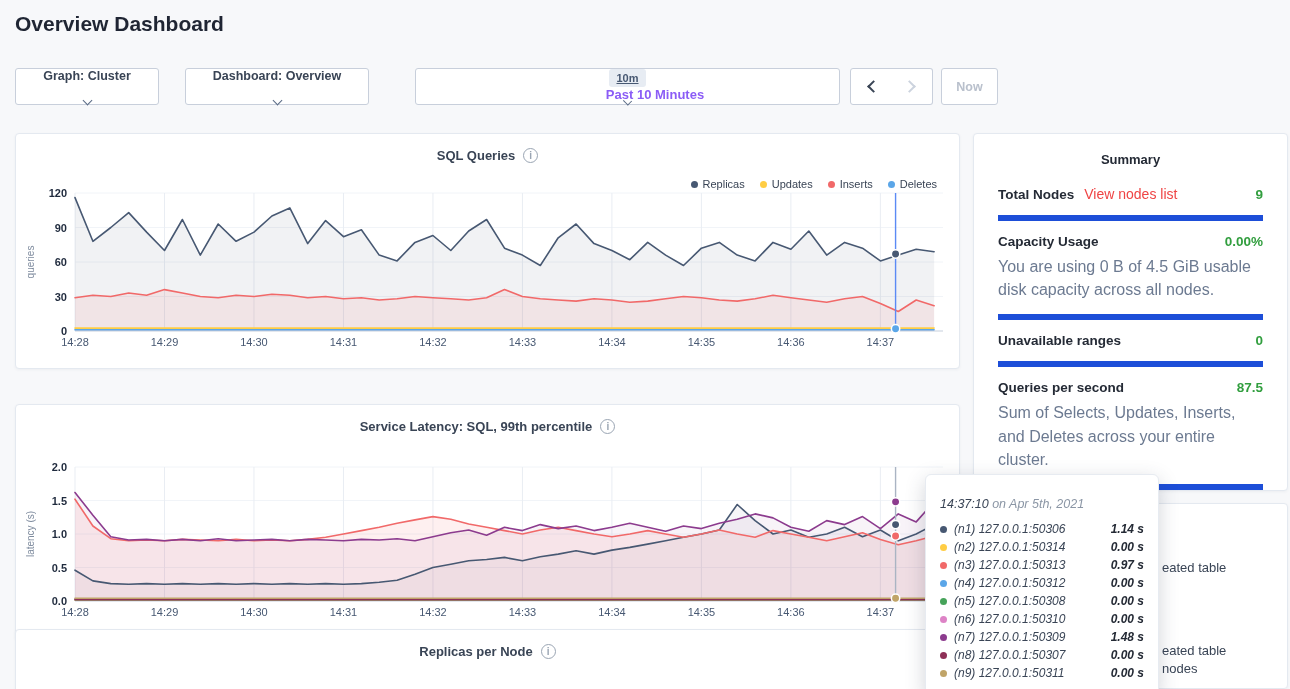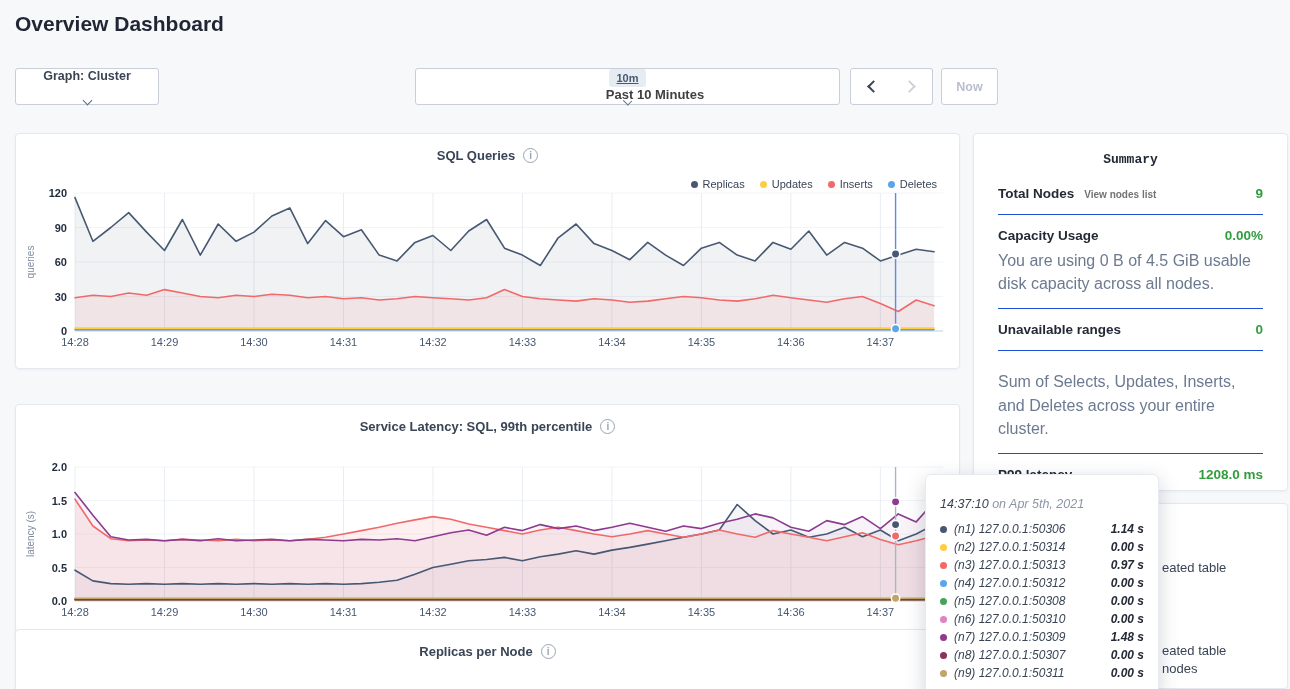--- a/index.html
+++ b/index.html
@@ -11,21 +11,21 @@
   .btn { position:absolute; top:68px; height:37px; background:#fff; border:1px solid #c8cfdb; border-radius:3px;
          display:flex; align-items:center; font-size:12.5px; font-weight:700; color:#394455; cursor:pointer;flex-direction:column; }
   #graph-btn   { left:15px;  width:144px; padding:0 14px; justify-content:space-between; }
   #dash-btn    { left:185px; width:184px; padding:0 14px; justify-content:space-between; }
   #time-picker { left:415px; width:425px; padding:0 14px; }
   #prev-btn    { left:850px; width:42px;  justify-content:center; border-top-right-radius:0; border-bottom-right-radius:0; }
   #next-btn    { left:891px; width:42px;  justify-content:center; border-left:none; border-top-left-radius:0; border-bottom-left-radius:0; }
   #now-btn     { left:941px; width:57px;  justify-content:center; color:#b9c0cc; }
 
   .range-badge { background:#e7ecf3; border-radius:3px; padding:3px 7px; font-size:11px; font-weight:700; color:#475872;text-decoration:underline; }
-  .range-label { margin-left:11px; font-size:13px; font-weight:700; color:#404040;padding-left:44px; }
+  .range-label { margin-left:11px; font-size:13px; font-weight:700; color:#8b5cf6;padding-left:44px; }
   .spacer { flex:1; }
 
   .chev-down  { width:7px; height:7px; border-right:1.6px solid #596a85; border-bottom:1.6px solid #596a85; transform:rotate(45deg); margin-top:-4px; }
   .chev-left  { width:9px; height:9px; border-left:2px solid #394455; border-bottom:2px solid #394455; transform:rotate(45deg); margin-left:4px; }
   .chev-right { width:9px; height:9px; border-right:2px solid #ccd3de; border-top:2px solid #ccd3de; transform:rotate(45deg); margin-right:4px; }
 
   .panel { position:absolute; background:#fff; border:1px solid #e4e9f0; border-radius:4px; box-shadow:0 1px 3px rgba(40,50,70,0.05); }
   #panel-sql      { left:15px;  top:133px; width:945px; height:236px; }
   #panel-latency  { left:15px;  top:381px; width:945px; height:236px;margin-top:23px; }
   #panel-replicas { left:15px;  top:629px; width:945px; height:120px; }
@@ -39,26 +39,26 @@
 
   .legend { position:absolute; right:22px; top:44px; display:flex; gap:15px; font-size:11px; color:#394455; }
   .legend-item { display:flex; align-items:center; gap:5px; cursor:pointer; }
   .dot { width:7px; height:7px; border-radius:50%; flex:0 0 auto; }
 
   svg.chart { display:block; margin-left:4px; }
   #chart-svg-0 { margin-top:22px; }
   #chart-svg-1 { margin-top:25px; }
 
   
-  .summary-title { text-align:center; font-size:13px; font-weight:700; color:#242a35; padding:18px 0 6px;font-family:Liberation Mono, monospace; }
-  .srow { margin:0 24px; padding:13px 0; border-bottom:1px solid #1d4ed8; }
+  .summary-title { text-align:center; font-size:13px; font-weight:700; color:#242a35; padding:18px 0 6px; }
+  .srow { margin:0 24px; padding:13px 0; border-bottom:6px solid #1d4ed8; }
   .srow:last-child { border-bottom:none; }
   .srow-main { display:flex; align-items:baseline; }
   .srow-label { font-size:13.5px; font-weight:700; color:#242a35; }
-  .srow-link { font-size:10px; font-weight:700; color:#737373; margin-left:10px; cursor:pointer; }
+  .srow-link { font-size:14px; font-weight:400; color:#ef4444; margin-left:10px; cursor:pointer; }
   .srow-value { margin-left:auto; font-size:13.5px; font-weight:700; color:#319e3e; }
   .srow-desc { font-size:16px; color:#6c7a91; line-height:1.45; margin-top:6px; }
 
   
   #tooltip { position:absolute; left:925px; top:474px; width:234px; z-index:40; background:#fff;
              border:1px solid #e7ebf1; border-radius:6px; box-shadow:0 6px 20px rgba(50,60,80,0.22);
              padding:18px 14px 12px;font-style:italic; }
   .tt-title { font-size:12.5px; color:#8b96a5; margin:4px 0 9px; }
   .tt-time { color:#394455; }
   .tt-row { display:flex; align-items:center; gap:7px; height:18px; font-size:12px; color:#394455; white-space:nowrap; }
@@ -75,20 +75,24 @@
 
 <div class="page">
 
   <h1 class="page-title">Overview Dashboard</h1>
 
   <div class="btn" id="graph-btn">
     <span>Graph: Cluster</span>
     <span class="chev-down"></span>
   </div>
 
+  <div class="btn" id="dash-btn">
+    <span>Dashboard: Overview</span>
+    <span class="chev-down"></span>
+  </div>
 
   <div class="btn" id="time-picker">
     <span class="range-badge">10m</span>
     <span class="range-label">Past 10 Minutes</span>
     <span class="spacer"></span>
     <span class="chev-down"></span>
   </div>
 
   <div class="btn" id="prev-btn">
     <span class="chev-left"></span>
@@ -253,20 +257,24 @@
     </div>
 
     <div class="srow">
       <div class="srow-main">
         <span class="srow-label">Unavailable ranges</span>
         <span class="srow-value">0</span>
       </div>
     </div>
 
     <div class="srow">
+      <div class="srow-main">
+        <span class="srow-label">Queries per second</span>
+        <span class="srow-value">87.5</span>
+      </div>
       <div class="srow-desc">Sum of Selects, Updates, Inserts, and Deletes across your entire cluster.</div>
     </div>
 
     <div class="srow">
       <div class="srow-main">
         <span class="srow-label">P99 latency</span>
         <span class="srow-value">1208.0 ms</span>
       </div>
     </div>
   </div>

